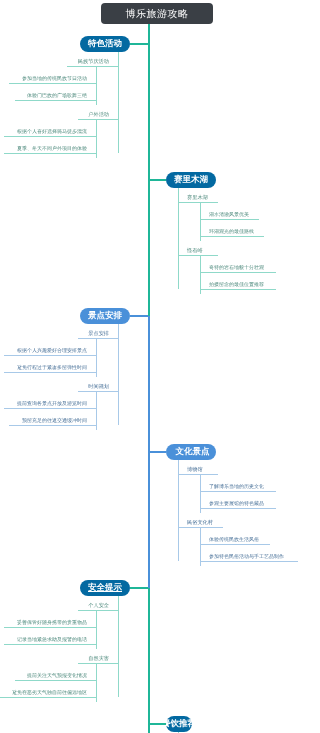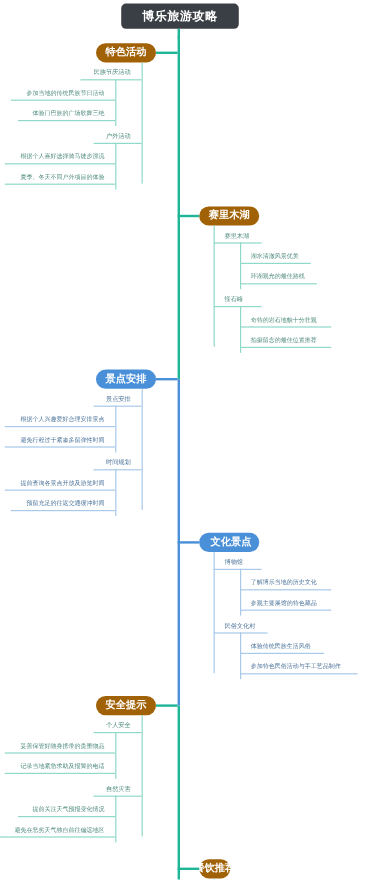--- a/index.html
+++ b/index.html
@@ -13,27 +13,27 @@
 
   
   .spine {
     position: absolute; left: 148px; width: 2px;
   }
 
   
   .root {
     position: absolute;
     left: 101px; top: 3px;
-    width: 98px; height: 21px;
+    width: 112px; height: 21px;
     background: #3a3f45;
     border-radius: 4px;
     display: flex; align-items: center; justify-content: center;
     color: #ffffff;
     font-size: 10px;
-    font-weight: bold;
+    font-weight: normal;
     letter-spacing: .5px;
   }
   .root-stub {
     position: absolute; left: 148px; top: 24px;
     width: 2px; height: 8px; background: #1fb698;
   }
 
   
   .branch { position: absolute; }
 
@@ -41,21 +41,21 @@
     position: absolute;
     height: 16px;
     border-radius: 8px;
     display: flex; align-items: center; justify-content: center;
     color: #ffffff;
     font-size: 8.5px;
     font-weight: bold;
     padding: 0 7px;
     white-space: nowrap;
   }
-  .g .node-head { background: #a16207; }
+  .g .node-head { background: #0369a1; }
   .b .node-head { background: #4a90d9; }
 
   
   .head-link { position: absolute; height: 2px; }
   .g .head-link { background: #1fb698; }
   .b .head-link { background: #4a90d9; }
 
   
   .rail { position: absolute; width: 1px; }
   .g .rail { background: #8fd9c9; }
@@ -170,21 +170,21 @@
         <div class="item lvl2" style="top: 515px; width: 39px; left: 184px;">民俗文化村</div>
         <div class="tick" style="top: 527px; left: 178px; width: 6px;"></div>
         <div class="item lvl3" style="top: 532px; width: 64px; left: 206px;">体验传统民族生活风俗</div>
         <div class="tick" style="top: 544px; left: 200px; width: 6px;"></div>
         <div class="item lvl3" style="top: 549px; width: 92px; left: 206px;">参加特色民俗活动与手工艺品制作</div>
         <div class="tick" style="top: 561px; left: 200px; width: 6px;"></div>
         <div class="rail" style="top: 527px; height: 39px; left: 200px;"></div>
         <div class="rail" style="top: 460px; height: 101px; left: 178px;"></div>
       </div>
       <div class="branch g left">
-        <div class="node-head" style="top: 580px; width: 50px; left: 80px;">安全提示</div>
+        <div class="node-head" style="top: 580px; width: 50px; left: 80px; text-decoration: underline;">安全提示</div>
         <div class="head-link" style="top: 587px; left: 130px; width: 18px;"></div>
         <div class="item lvl2" style="top: 598px; width: 34px; left: 78px;">个人安全</div>
         <div class="tick" style="top: 610px; left: 112px; width: 6px;"></div>
         <div class="item lvl3" style="top: 615px; width: 86.4px; left: 3.6px;">妥善保管好随身携带的贵重物品</div>
         <div class="tick" style="top: 627px; left: 90px; width: 6px;"></div>
         <div class="item lvl3" style="top: 632px; width: 86.4px; left: 3.6px;">记录当地紧急求助及报警的电话</div>
         <div class="tick" style="top: 644px; left: 90px; width: 6px;"></div>
         <div class="rail" style="top: 610px; height: 39px; left: 96px;"></div>
         <div class="item lvl2" style="top: 651px; width: 34px; left: 78px;">自然灾害</div>
         <div class="tick" style="top: 663px; left: 112px; width: 6px;"></div>

